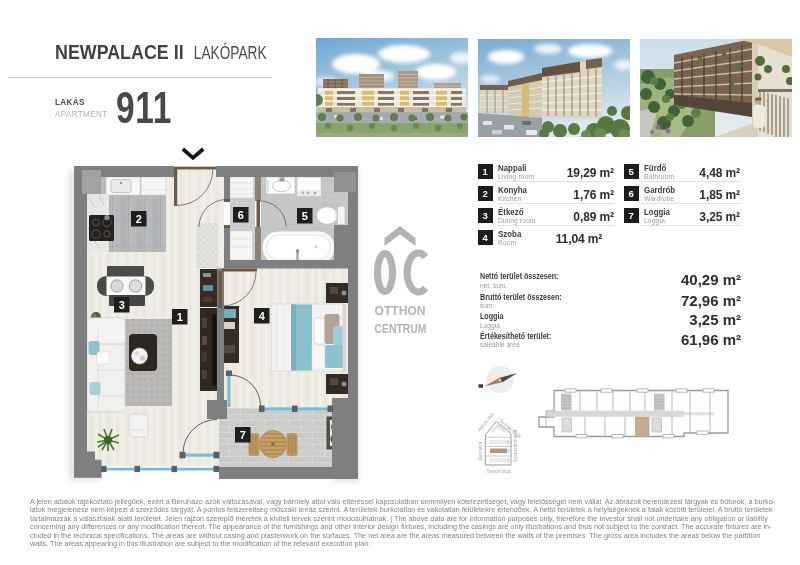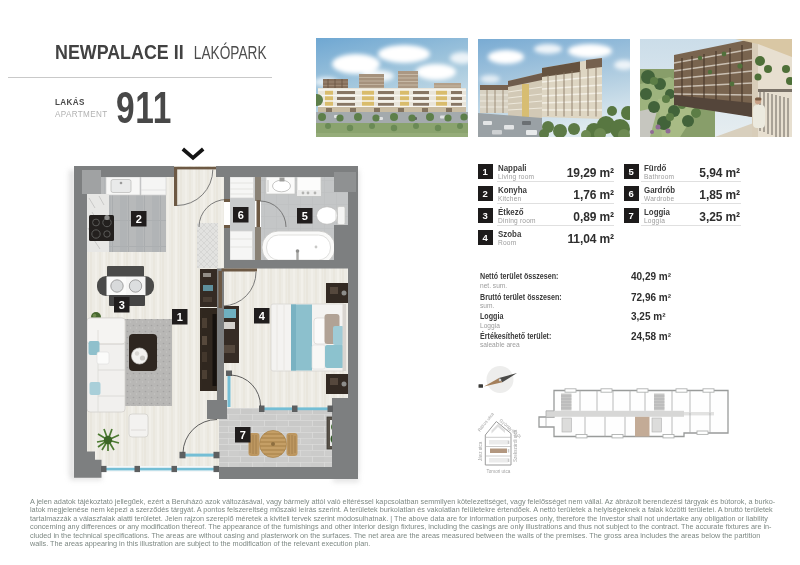--- a/index.html
+++ b/index.html
@@ -4,21 +4,21 @@
 <style>
 html,body{margin:0;padding:0;background:#fff;}
 #page{position:relative;width:800px;height:565px;background:#fff;overflow:hidden;font-family:"Liberation Sans",sans-serif;}
 .abs{position:absolute;}
 .chip{width:14.5px;height:14.5px;background:#1d1b1b;color:#fff;font-size:9.5px;font-weight:bold;text-align:center;line-height:15px;}
 .lname{font-size:8.6px;font-weight:bold;color:#3d3d3d;letter-spacing:0;transform:scaleX(0.92);transform-origin:0 0;}
 .lsub{font-size:6.6px;color:#9c9c9c;letter-spacing:.2px;}
 .lval{font-size:12px;font-weight:bold;color:#2e2e2e;text-align:right;letter-spacing:-0.1px;}
 .tname{font-size:8.6px;font-weight:bold;color:#3a3a3a;letter-spacing:0;transform:scaleX(0.83);transform-origin:0 0;}
 .tsub{font-size:6.6px;color:#9c9c9c;}
-.tval{font-size:10px;font-weight:bold;color:#2e2e2e;}
+.tval{font-size:15px;font-weight:bold;color:#2e2e2e;text-align:right;}
 
 </style>
 </head>
 <body>
 <div id="page">
 
 <div class="abs" style="left:55px;top:40px;white-space:nowrap;">
 <span style="display:inline-block;transform:scaleX(0.85);transform-origin:0 50%;font-size:21px;font-weight:bold;color:#424242;">NEWPALACE II</span><span style="display:inline-block;transform:scaleX(0.76);transform-origin:0 50%;margin-left:-16px;font-size:18px;color:#4d4d4d;">&nbsp;LAKÓPARK</span>
 </div>
 
@@ -708,20 +708,32 @@
         </g>
 
 <g>
           <rect x="235" y="427" width="15.5" height="15.5" fill="#201d1d"></rect>
           <text x="242.75" y="438.8" font-family="Liberation Sans,sans-serif" font-size="11" font-weight="bold" fill="#ffffff" text-anchor="middle">7</text>
         </g>
 
 <path d="M184.2,150.2 L193,157.8 L201.8,150.2" fill="none" stroke="#141414" stroke-width="3.7" stroke-linecap="square" stroke-linejoin="miter"></path>
 </svg></div>
 
+<div class="abs" style="left:370px;top:222px;width:62px;height:115px;"><svg width="62" height="115" viewBox="370 222 62 115" xmlns="http://www.w3.org/2000/svg">
+
+<path d="M384.5,246 L384.5,238 L400,226 L415.5,238 L415.5,246 L400,234.3 Z" fill="#b3b3b3"></path>
+
+<ellipse cx="385" cy="272.5" rx="7.6" ry="19" fill="none" stroke="#b3b3b3" stroke-width="7"></ellipse>
+
+<path d="M425.5,257 A 11.5 19.5 0 1 0 425.5,288" fill="none" stroke="#b3b3b3" stroke-width="7"></path>
+
+<text x="374.5" y="314.5" font-family="Liberation Sans,sans-serif" font-size="13.5" font-weight="bold" fill="#b4b4b4" textLength="51" lengthAdjust="spacingAndGlyphs">OTTHON</text>
+
+<text x="374.5" y="332.5" font-family="Liberation Sans,sans-serif" font-size="13.5" font-weight="bold" fill="#b4b4b4" textLength="52" lengthAdjust="spacingAndGlyphs">CENTRUM</text>
+</svg></div>
 
 <div>
 
 <div class="abs chip" style="left:478px;top:164px;">1</div>
 <div class="abs lname" style="left:498px;top:163px;">Nappali</div>
 <div class="abs lsub" style="left:498px;top:173px;">Living room</div>
 <div class="abs lval" style="left:544px;top:166px;width:70px;">19,29 m²</div>
 <div class="abs" style="left:497px;top:181px;width:117px;height:1px;background:#e0e0e0;"></div>
 
 <div class="abs chip" style="left:478px;top:186px;">2</div>
@@ -732,26 +744,26 @@
 
 <div class="abs chip" style="left:478px;top:208px;">3</div>
 <div class="abs lname" style="left:498px;top:207px;">Étkező</div>
 <div class="abs lsub" style="left:498px;top:217px;">Dining room</div>
 <div class="abs lval" style="left:544px;top:210px;width:70px;">0,89 m²</div>
 <div class="abs" style="left:497px;top:225px;width:117px;height:1px;background:#e0e0e0;"></div>
 
 <div class="abs chip" style="left:478px;top:230px;">4</div>
 <div class="abs lname" style="left:498px;top:229px;">Szoba</div>
 <div class="abs lsub" style="left:498px;top:239px;">Room</div>
-<div class="abs lval" style="left:544px;top:232px;width:70px;">11,04 m²</div>
+<div class="abs lval" style="left:544px;top:232px;width:70px;text-align:center;">11,04 m²</div>
 
 <div class="abs chip" style="left:624px;top:164px;">5</div>
 <div class="abs lname" style="left:644px;top:163px;">Fürdő</div>
 <div class="abs lsub" style="left:644px;top:173px;">Bathroom</div>
-<div class="abs lval" style="left:670px;top:166px;width:70px;">5,94 m²</div>
+<div class="abs lval" style="left:670px;top:166px;width:70px;">4,48 m²</div>
 <div class="abs" style="left:641px;top:181px;width:100px;height:1px;background:#e0e0e0;"></div>
 
 <div class="abs chip" style="left:624px;top:186px;">6</div>
 <div class="abs lname" style="left:644px;top:185px;">Gardrób</div>
 <div class="abs lsub" style="left:644px;top:195px;">Wardrobe</div>
 <div class="abs lval" style="left:670px;top:188px;width:70px;">1,85 m²</div>
 <div class="abs" style="left:641px;top:203px;width:100px;height:1px;background:#e0e0e0;"></div>
 
 <div class="abs chip" style="left:624px;top:208px;">7</div>
 <div class="abs lname" style="left:644px;top:207px;">Loggia</div>
@@ -766,21 +778,21 @@
 <div class="abs tname" style="left:480px;top:291.5px;">Bruttó terület összesen:</div>
 <div class="abs tsub" style="left:480px;top:302.0px;">sum.</div>
 <div class="abs tval" style="left:631px;top:291.5px;width:110px;">72,96 m²</div>
 
 <div class="abs tname" style="left:480px;top:311px;">Loggia</div>
 <div class="abs tsub" style="left:480px;top:321.5px;">Loggia</div>
 <div class="abs tval" style="left:631px;top:311px;width:110px;">3,25 m²</div>
 
 <div class="abs tname" style="left:480px;top:330.5px;">Értékesíthető terület:</div>
 <div class="abs tsub" style="left:480px;top:341.0px;">saleable area</div>
-<div class="abs tval" style="left:631px;top:330.5px;width:110px;">24,58 m²</div>
+<div class="abs tval" style="left:631px;top:330.5px;width:110px;">61,96 m²</div>
 </div>
 
 <div class="abs" style="left:460px;top:358px;width:290px;height:125px;"><svg width="290" height="125" viewBox="460 358 290 125" xmlns="http://www.w3.org/2000/svg">
 
 <g>
           <circle cx="500" cy="379.5" r="13.5" fill="#ededec"></circle>
           <polygon points="517,373 499,378 502.3,382.2" fill="#4a4a48"></polygon>
           <polygon points="484,386.6 502.3,382.2 499,378" fill="#a5805c"></polygon>
           <circle cx="500" cy="380" r="1.2" fill="#fff" stroke="#888" stroke-width="0.5"></circle>
           <rect x="478.5" y="384.2" width="4.5" height="3.6" rx="0.5" fill="#3a3a38"></rect>

